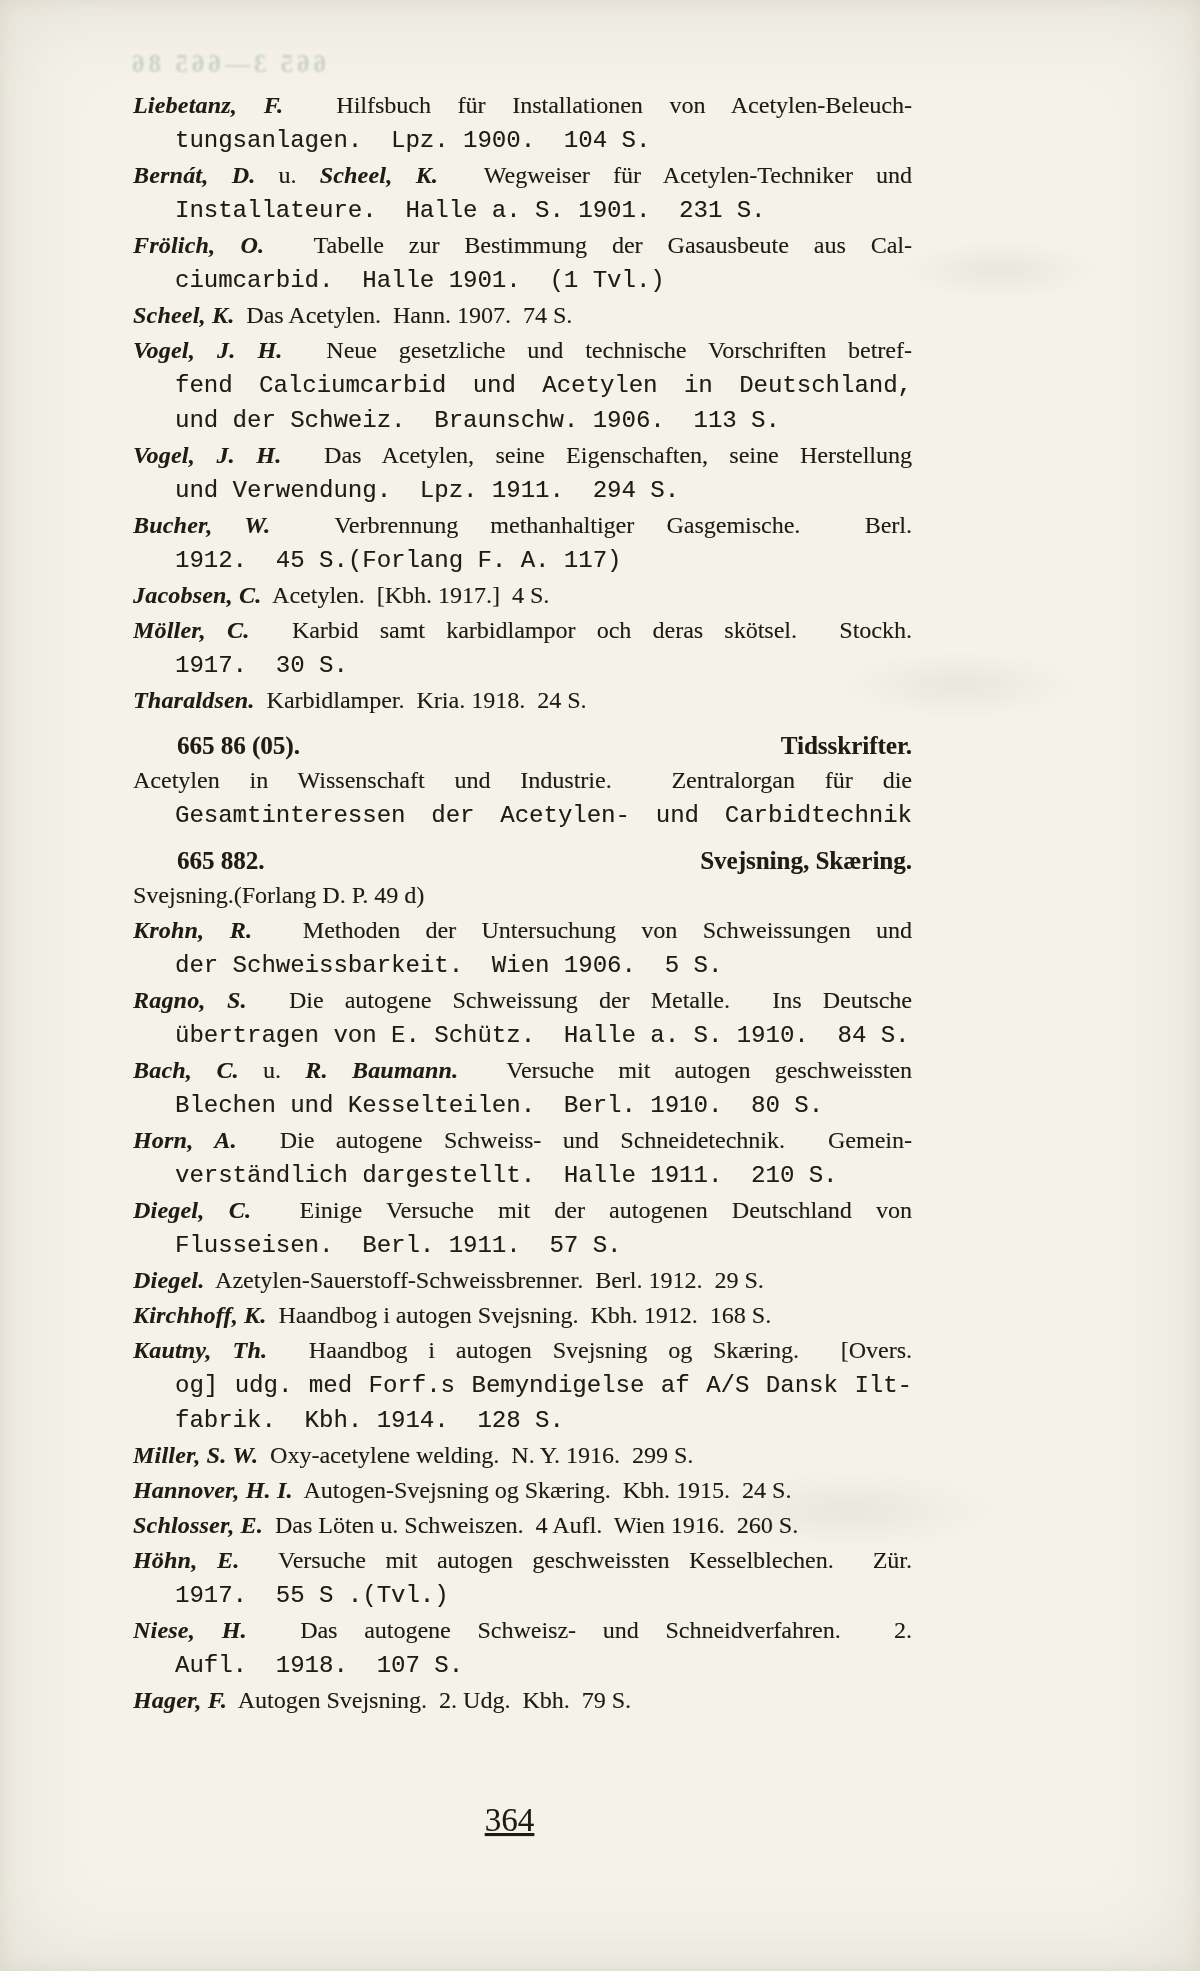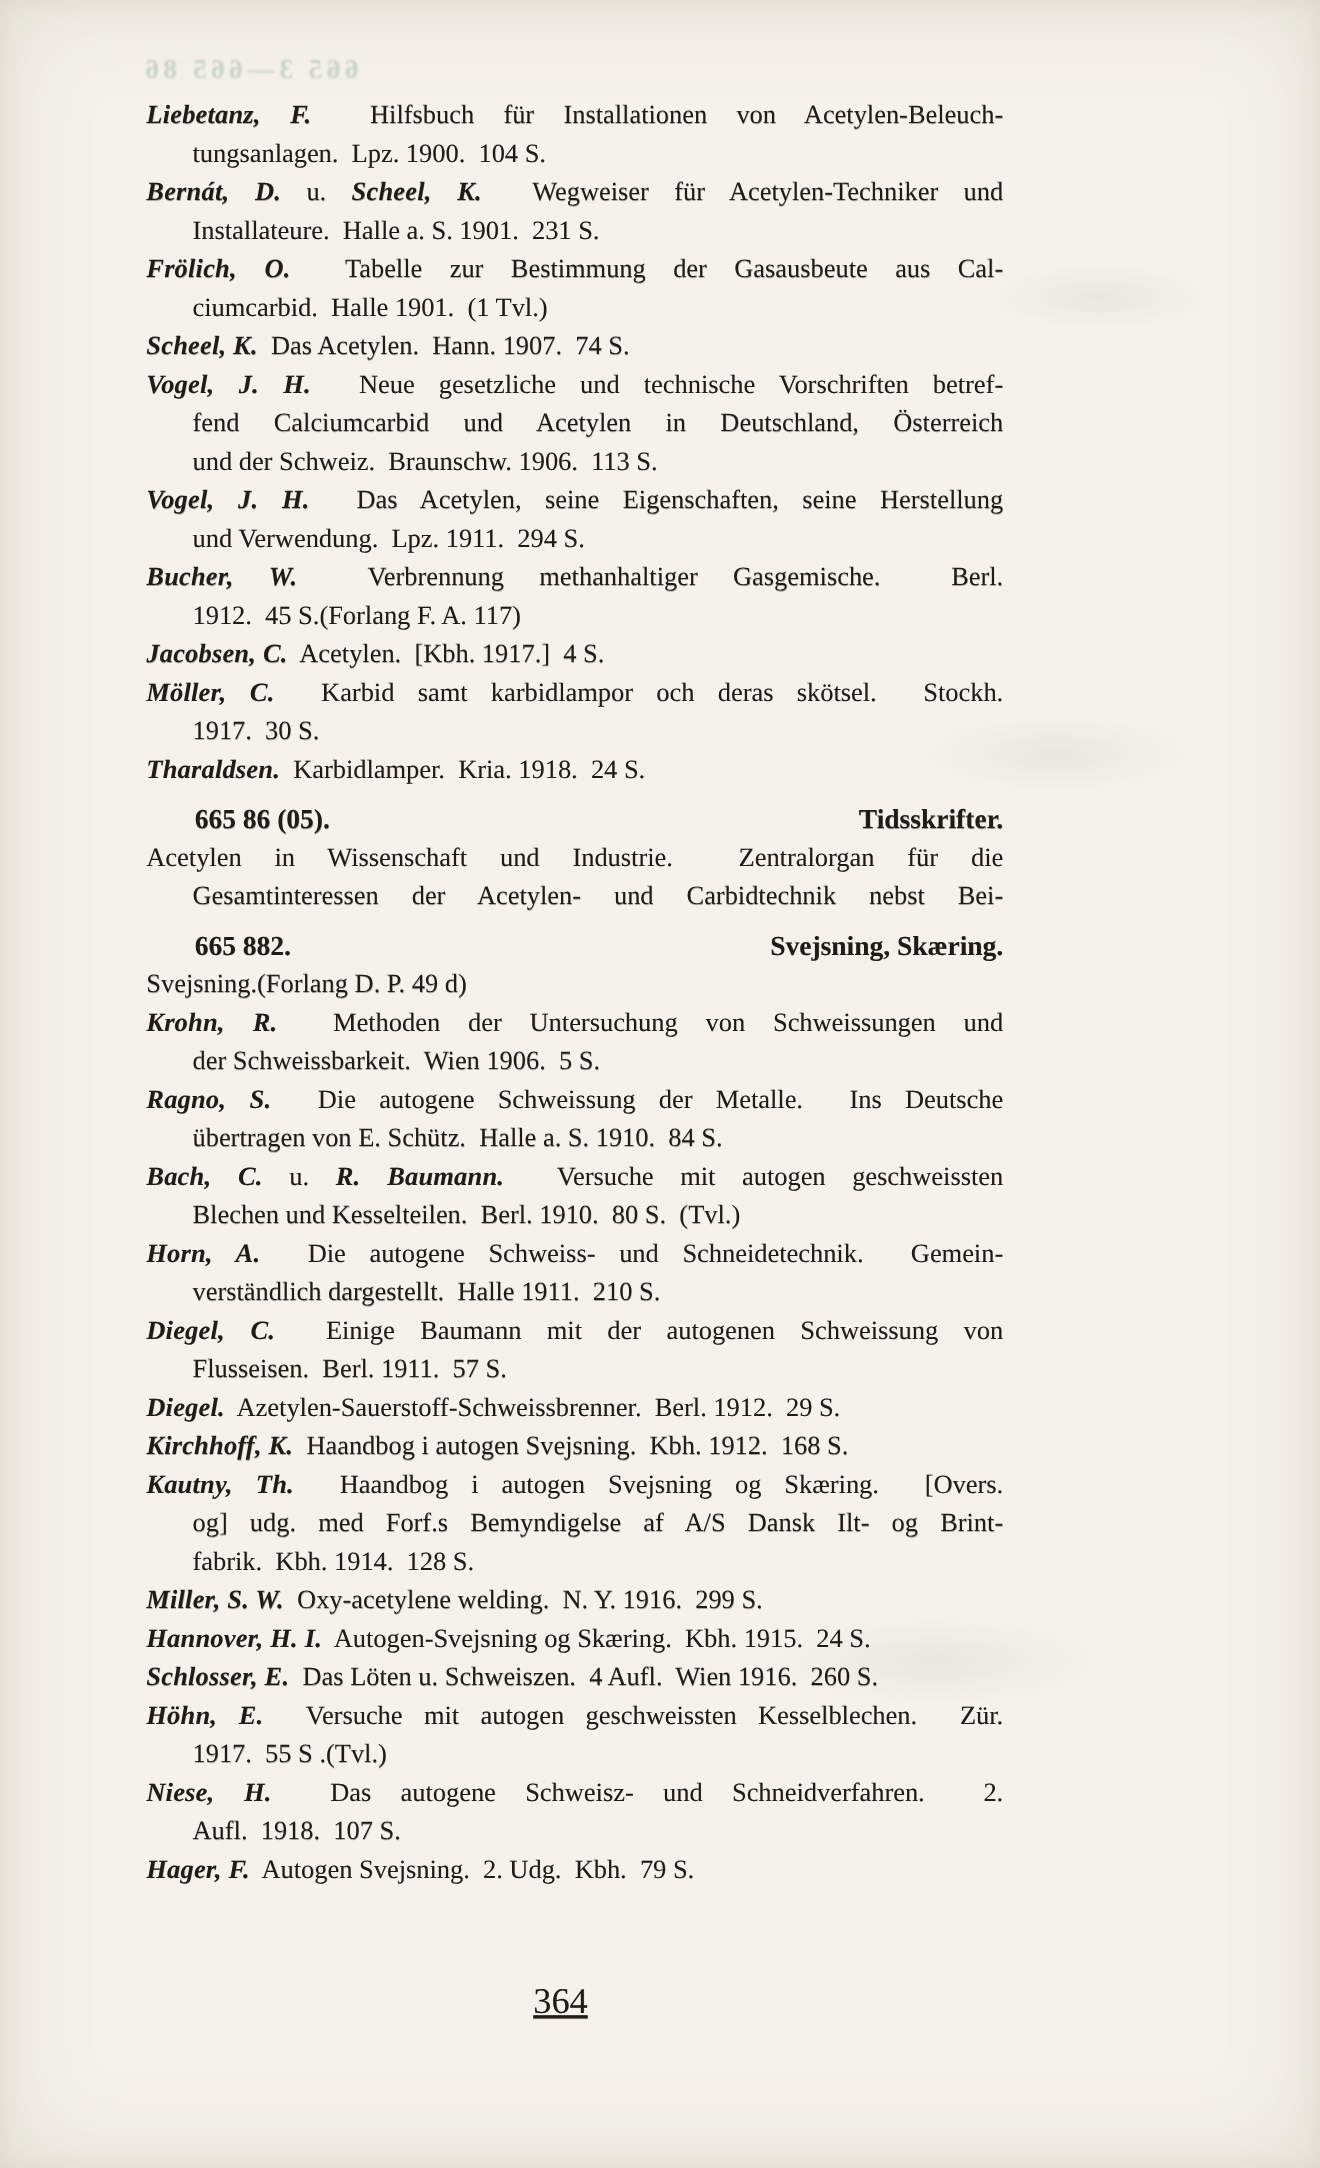--- a/index.html
+++ b/index.html
@@ -24,21 +24,21 @@
   }
   #text-column{
     position:absolute;left:133px;top:88px;width:779px;
   }
   .line{
     font-size:24px;line-height:35px;max-height:35px;overflow:hidden;
     white-space:pre-wrap;
     text-shadow:0.3px 0.3px 0.6px rgba(35,28,15,0.35);
   }
   .line.justify{text-align:justify;text-align-last:justify;}
-  .line.indent{padding-left:42px;}
+  .line.indent{padding-left:42px;font-family:Liberation Mono, monospace;}
   .line.split{display:flex;justify-content:flex-start;}
   .author{font-weight:bold;letter-spacing:0.2px;font-style:italic;}
   .section-heading{
     display:flex;justify-content:space-between;
     font-weight:bold;font-size:25px;line-height:35px;margin-top:10px;
     text-shadow:0.3px 0.3px 0.6px rgba(35,28,15,0.4);
     margin-left:44px;
   }
   #page-number{
     position:absolute;top:1802px;left:120px;width:779px;
@@ -87,21 +87,21 @@
     </div>
     <div class="line split"><span><span>Svejsning.</span></span><span>(Forlang D. P. 49 d)</span></div>
     <div class="line justify"><span><span class="author">Krohn, R.</span><span>  Methoden der Untersuchung von Schweissungen und</span></span></div>
     <div class="line indent"><span><span>der Schweissbarkeit.  Wien 1906.  5 S.</span></span></div>
     <div class="line justify"><span><span class="author">Ragno, S.</span><span>  Die autogene Schweissung der Metalle.  Ins Deutsche</span></span></div>
     <div class="line indent"><span><span>übertragen von E. Schütz.  Halle a. S. 1910.  84 S.</span></span></div>
     <div class="line justify"><span><span class="author">Bach, C.</span><span> u. </span><span class="author">R. Baumann.</span><span>  Versuche mit autogen geschweissten</span></span></div>
     <div class="line indent"><span><span>Blechen und Kesselteilen.  Berl. 1910.  80 S.  (Tvl.)</span></span></div>
     <div class="line justify"><span><span class="author">Horn, A.</span><span>  Die autogene Schweiss- und Schneidetechnik.  Gemein-</span></span></div>
     <div class="line indent"><span><span>verständlich dargestellt.  Halle 1911.  210 S.</span></span></div>
-    <div class="line justify"><span><span class="author">Diegel, C.</span><span>  Einige Baumann mit der autogenen Schweissung von</span></span></div>
+    <div class="line justify"><span><span class="author">Diegel, C.</span><span>  Einige Versuche mit der autogenen Deutschland von</span></span></div>
     <div class="line indent"><span><span>Flusseisen.  Berl. 1911.  57 S.</span></span></div>
     <div class="line"><span><span class="author">Diegel.</span><span>  Azetylen-Sauerstoff-Schweissbrenner.  Berl. 1912.  29 S.</span></span></div>
     <div class="line"><span><span class="author">Kirchhoff, K.</span><span>  Haandbog i autogen Svejsning.  Kbh. 1912.  168 S.</span></span></div>
     <div class="line justify"><span><span class="author">Kautny, Th.</span><span>  Haandbog i autogen Svejsning og Skæring.  [Overs.</span></span></div>
     <div class="line indent justify"><span><span>og] udg. med Forf.s Bemyndigelse af A/S Dansk Ilt- og Brint-</span></span></div>
     <div class="line indent"><span><span>fabrik.  Kbh. 1914.  128 S.</span></span></div>
     <div class="line"><span><span class="author">Miller, S. W.</span><span>  Oxy-acetylene welding.  N. Y. 1916.  299 S.</span></span></div>
     <div class="line"><span><span class="author">Hannover, H. I.</span><span>  Autogen-Svejsning og Skæring.  Kbh. 1915.  24 S.</span></span></div>
     <div class="line"><span><span class="author">Schlosser, E.</span><span>  Das Löten u. Schweiszen.  4 Aufl.  Wien 1916.  260 S.</span></span></div>
     <div class="line justify"><span><span class="author">Höhn, E.</span><span>  Versuche mit autogen geschweissten Kesselblechen.  Zür.</span></span></div>

